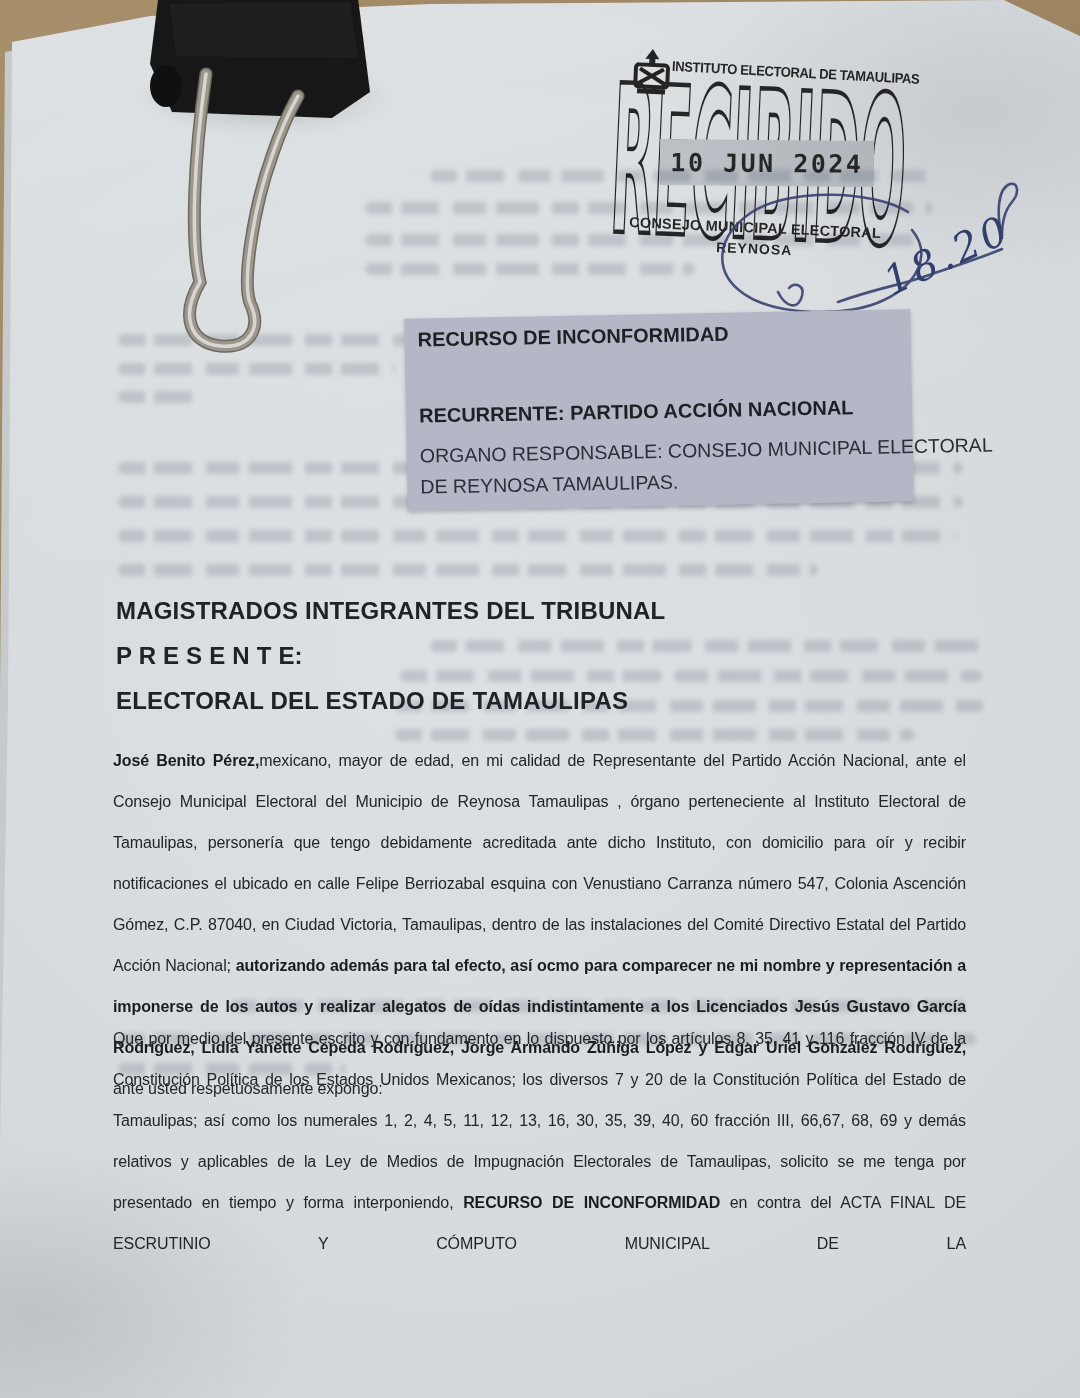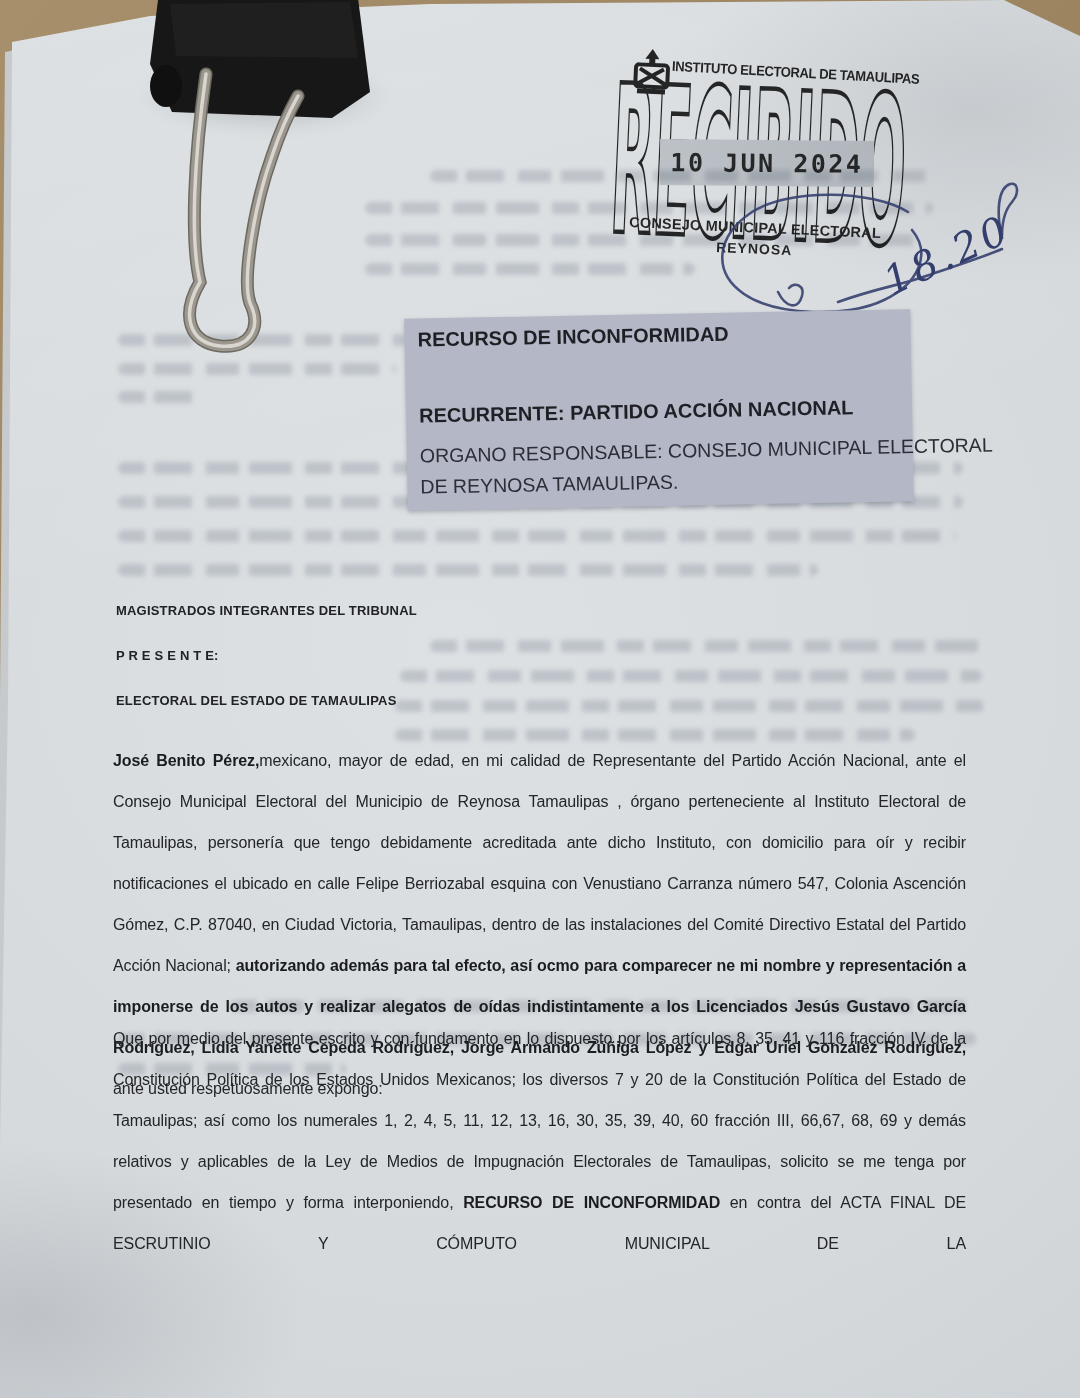--- a/index.html
+++ b/index.html
@@ -54,21 +54,21 @@
   #office2{top:195px;font-size:14px;letter-spacing:1px;}
   
   #hlbox{left:406px;top:314px;width:506px;height:192px;background:#b4b7c6;
     transform:rotate(-1.1deg);box-shadow:0 2px 4px rgba(55,58,72,.28);}
   #hlbox .t{position:absolute;left:13px;white-space:nowrap;}
   #hl-title{top:10px;font-size:20px;font-weight:bold;color:#1e2025;}
   #hl-recurrente{top:86px;font-size:20px;font-weight:bold;color:#1e2025;}
   #hl-organo1{top:126px;font-size:19.5px;color:#2b2e37;}
   #hl-organo2{top:157px;font-size:19.5px;color:#2b2e37;}
   
-  #addressee{left:116px;top:588px;font-size:13px;font-weight:bold;color:#202226;line-height:45px;white-space:nowrap;letter-spacing:.2px;}
+  #addressee{left:116px;top:588px;font-size:24px;font-weight:bold;color:#202226;line-height:45px;white-space:nowrap;letter-spacing:.2px;}
   
   .para{position:absolute;left:113px;width:853px;font-size:16px;line-height:41px;
     letter-spacing:-.1px;color:#232528;text-align:justify;margin:0;}
   .para b{color:#1a1c1f;}
   #para1{top:740px;}
   #para2{top:1018px;text-align-last:justify;}
   
   #handwriting{left:640px;top:120px;}
   
   #clip{left:120px;top:-2px;}

